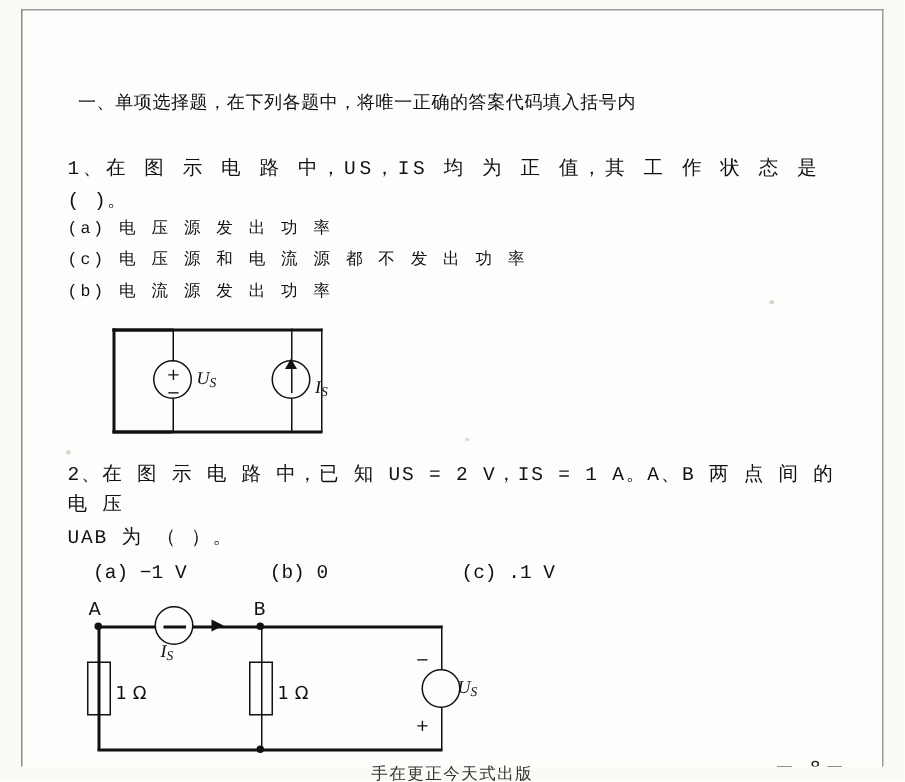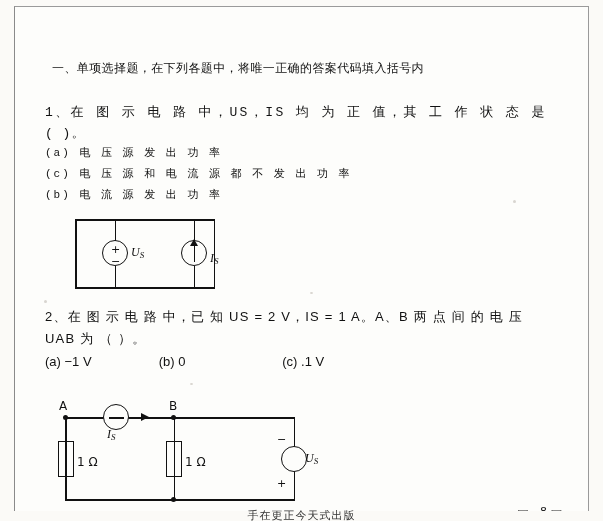--- a/index.html
+++ b/index.html
@@ -70,25 +70,25 @@
     width: 520px;
     font-family: Liberation Mono, monospace;
     font-size: 11px;
     line-height: 21px;
   }
   .opts .op { letter-spacing: 2px; }
   .q2 {
     left: 30px;
     top: 300px;
     width: 530px;
-    font-family: Liberation Sans, sans-serif;
+    font-family: Liberation Mono, monospace;
   }
   .q2 .line1 { letter-spacing: 1.2px; }
   .q2 .line2 { letter-spacing: 1.2px; margin-top: 2px;}
-  .q2 .line3 { margin-top: 3px; }
+  .q2 .line3 { margin-top: 3px; margin-left: 17px; }
   .sub { font-size: 9px; vertical-align: -2px; }
   .opt-row3 { display: block; }
   .opt-row3 span.a { display: inline-block; width: 110px; }
   .opt-row3 span.b { display: inline-block; width: 120px; }
 
   
   .fig1 {
     position: absolute;
     left: 60px;
     top: 212px;

